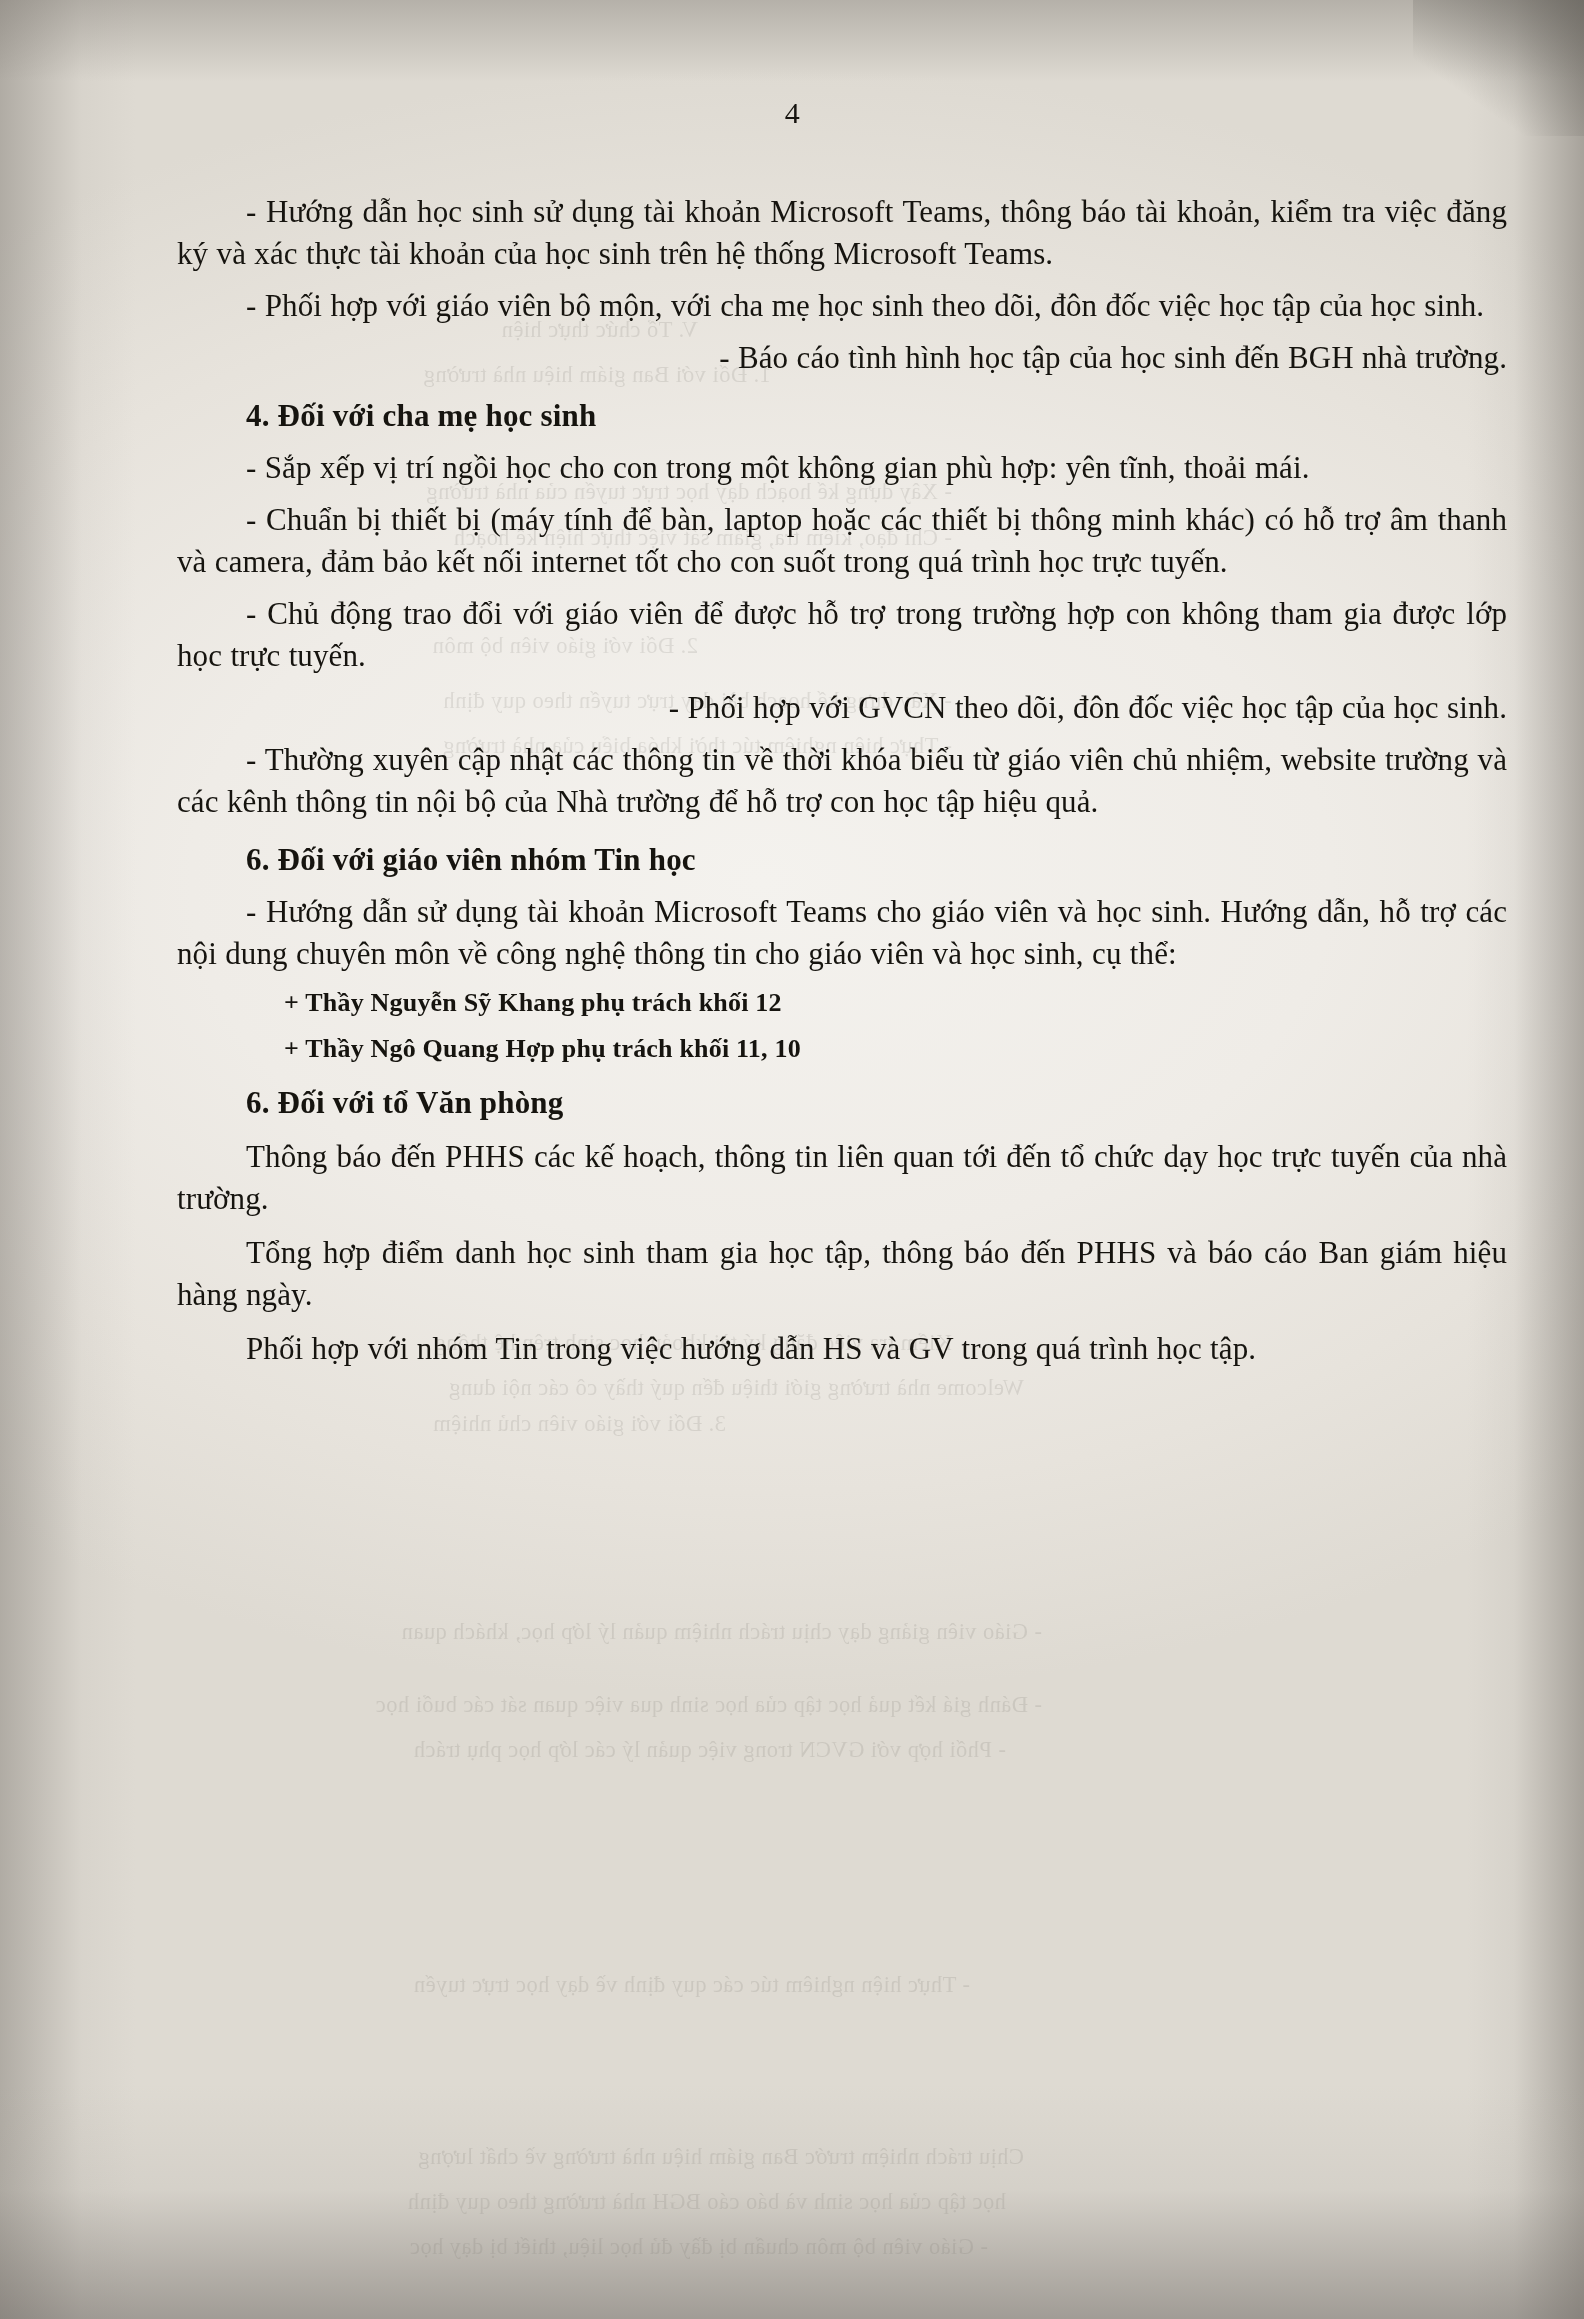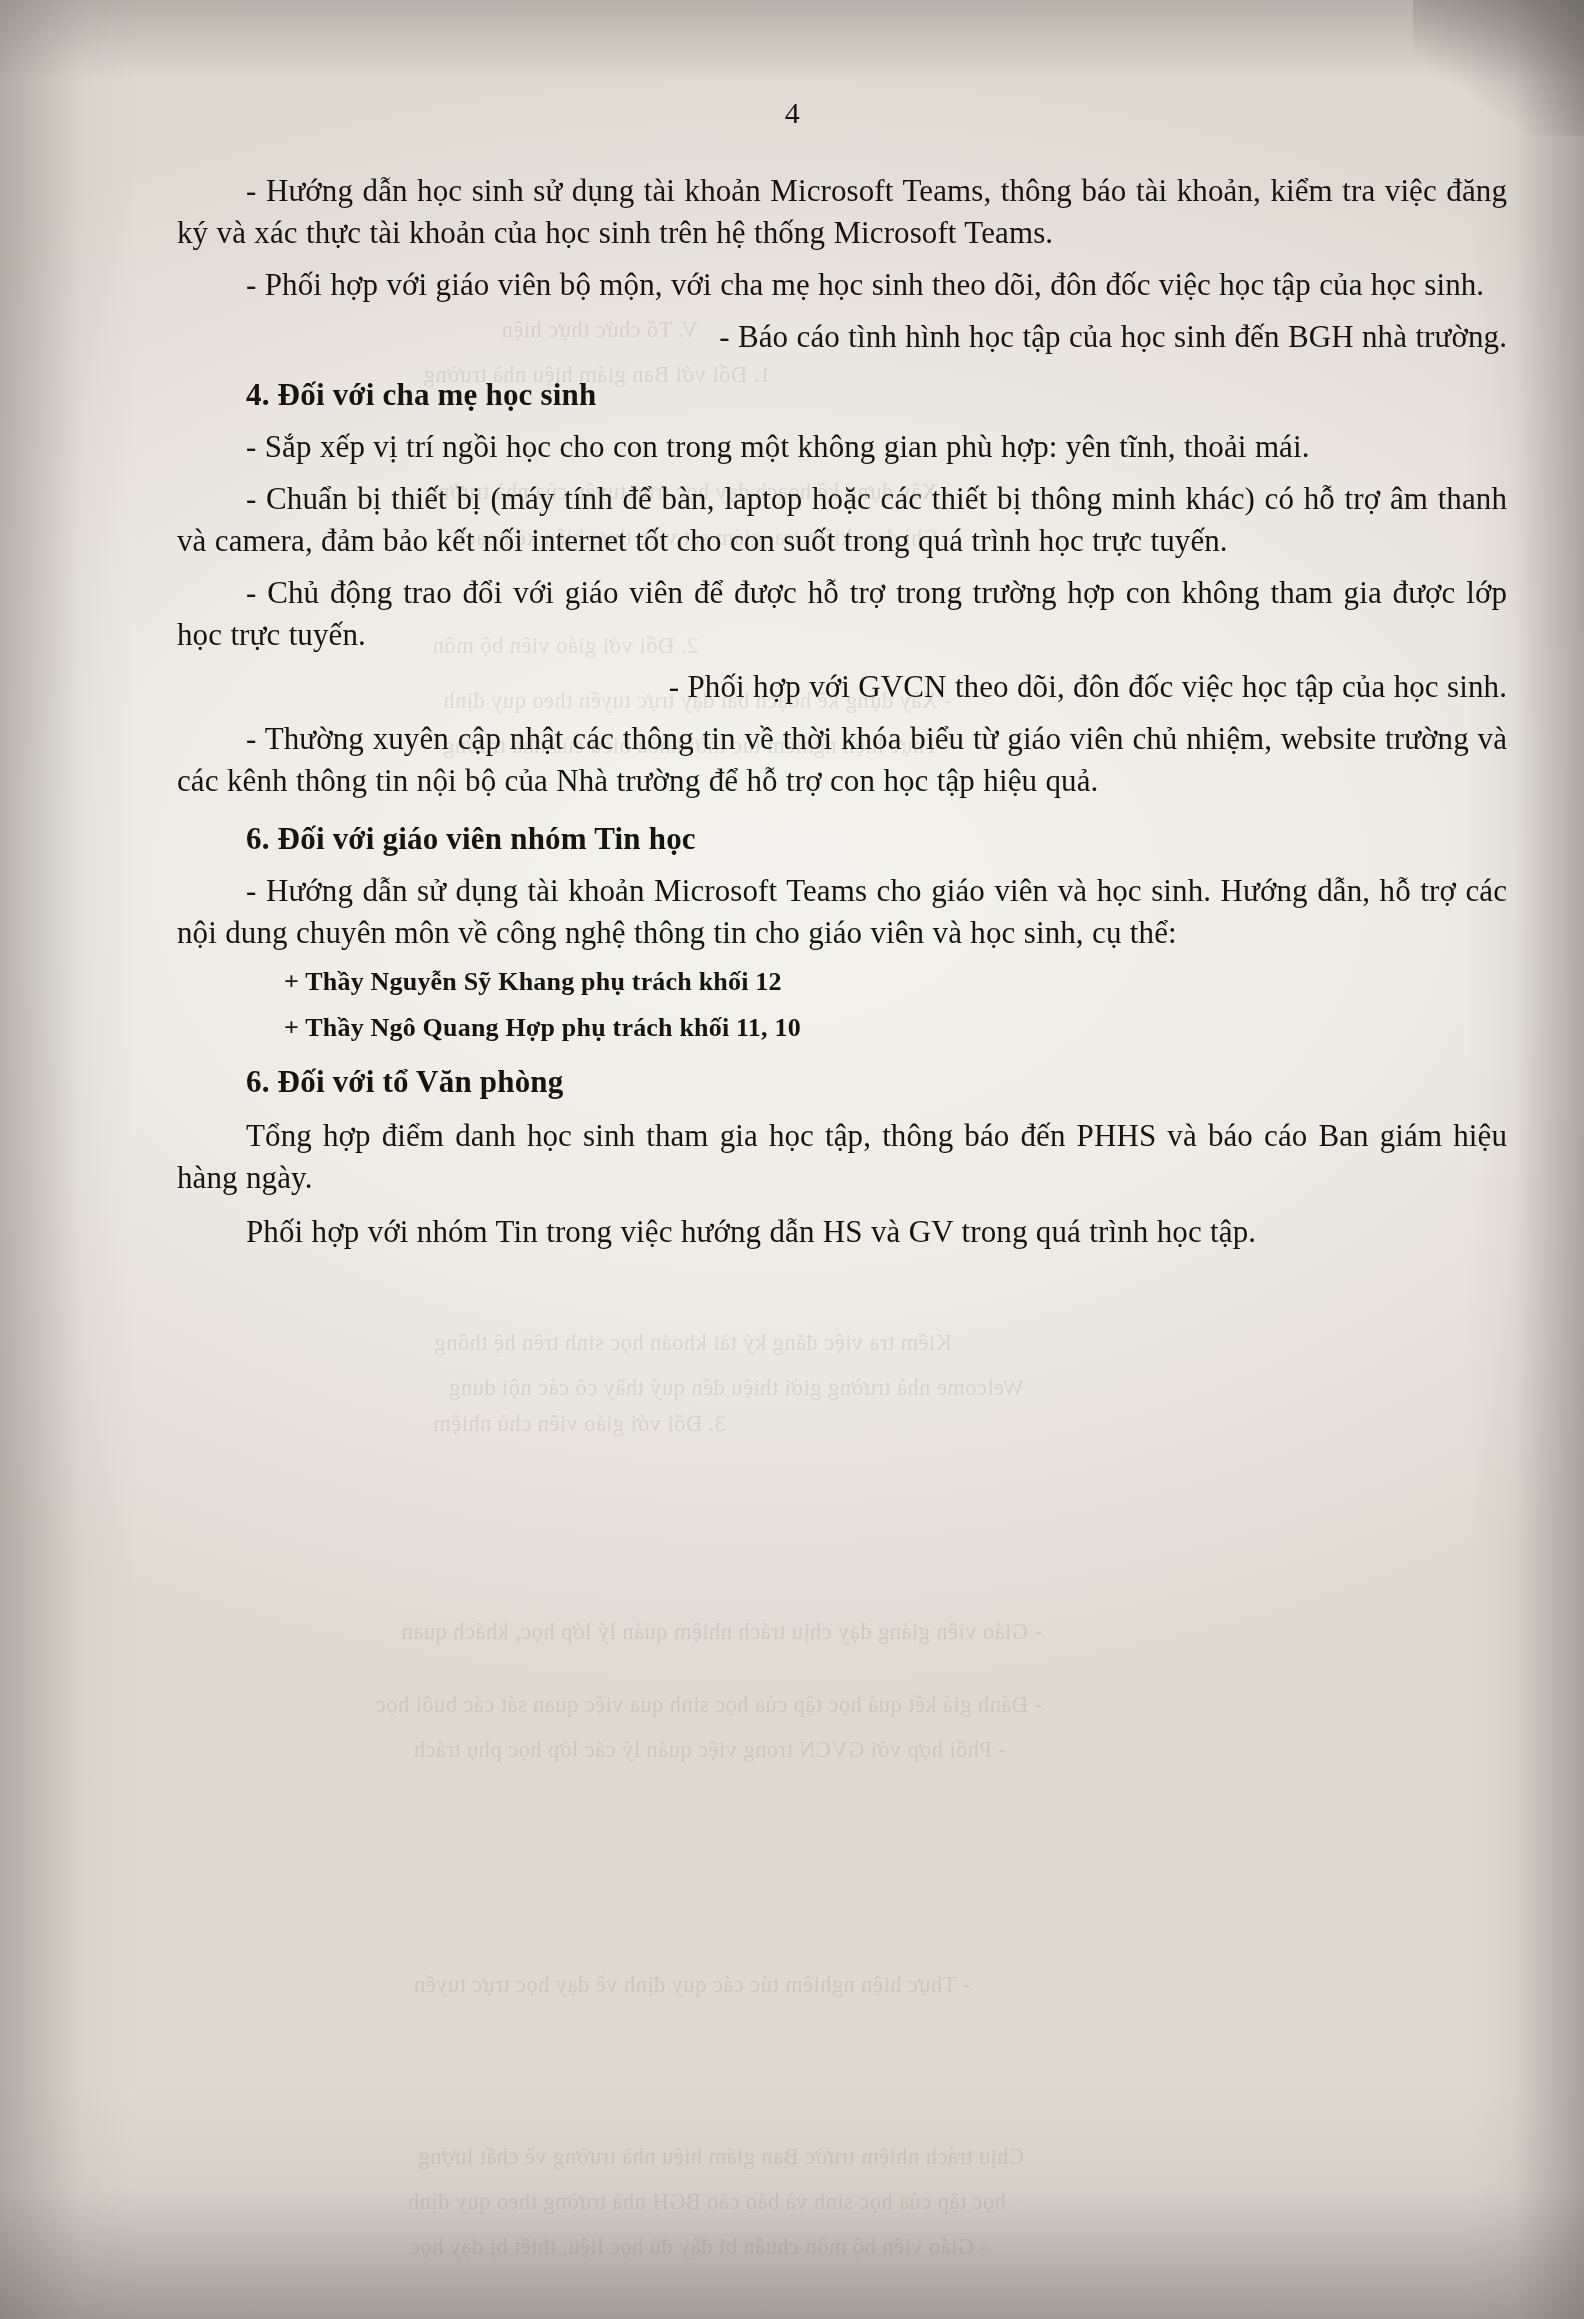--- a/index.html
+++ b/index.html
@@ -89,21 +89,21 @@
     left: 0;
     width: 1585px;
     text-align: center;
     font-size: 30px;
     letter-spacing: 0.5px;
   }
 
   #body-text {
     position: absolute;
     left: 177px;
-    top: 170px;
+    top: 191px;
     width: 1330px;
   }
 
   p.para {
     margin: 0 0 10px 0;
     font-size: 31px;
     line-height: 1.355;
     text-align: justify;
     text-indent: 69px;
     letter-spacing: 0.1px;
@@ -168,18 +168,19 @@
         <p class="para">-  Sắp xếp vị trí ngồi học cho con trong một không gian phù hợp: yên tĩnh, thoải mái.</p>
         <p class="para">- Chuẩn bị thiết bị (máy tính để bàn, laptop hoặc các thiết bị thông minh khác) có hỗ trợ âm thanh và camera, đảm bảo kết nối internet tốt cho con suốt trong quá trình học trực tuyến.</p>
         <p class="para">- Chủ động trao đổi với giáo viên để được hỗ trợ trong trường hợp con không tham gia được lớp học trực tuyến.</p>
         <p class="para nojust">- Phối hợp với GVCN  theo dõi, đôn đốc việc học tập của học sinh.</p>
         <p class="para">- Thường xuyên cập nhật các thông tin về thời khóa biểu từ giáo viên chủ nhiệm, website trường và các kênh thông tin nội bộ của Nhà trường để hỗ trợ con học tập hiệu quả.</p>
         <p class="heading">6. Đối với giáo viên nhóm Tin học</p>
         <p class="para">- Hướng dẫn sử dụng tài khoản Microsoft Teams cho giáo viên và học sinh. Hướng dẫn, hỗ trợ các nội dung chuyên môn về công nghệ thông tin cho giáo viên và học sinh, cụ thể:</p>
         <p class="sub">+ Thầy Nguyễn Sỹ Khang phụ trách khối 12</p>
         <p class="sub">+ Thầy Ngô Quang Hợp phụ trách khối 11, 10</p>
         <p class="heading">6. Đối với tổ Văn phòng</p>
+        <p class="para gap-top">Thông báo đến PHHS các kế hoạch, thông tin liên quan tới đến tổ chức dạy học trực tuyến của nhà trường.</p>
         <p class="para gap-top">Tổng hợp điểm danh học sinh tham gia học tập, thông báo đến PHHS và báo cáo Ban giám hiệu hàng ngày.</p>
         <p class="para gap-top">Phối hợp với nhóm Tin trong việc hướng dẫn HS và GV  trong quá trình học tập.</p>
       </div>
   </div>
 </div>
 
 
 </body></html>

